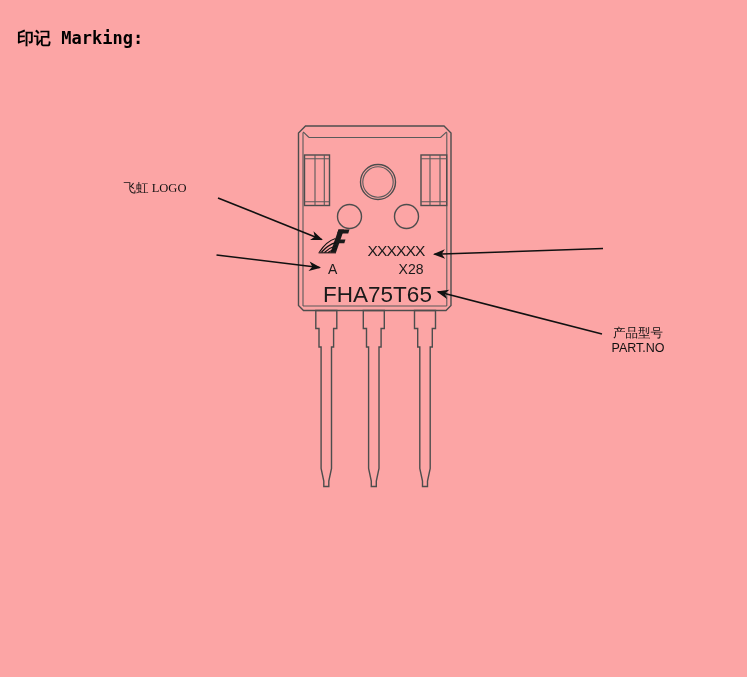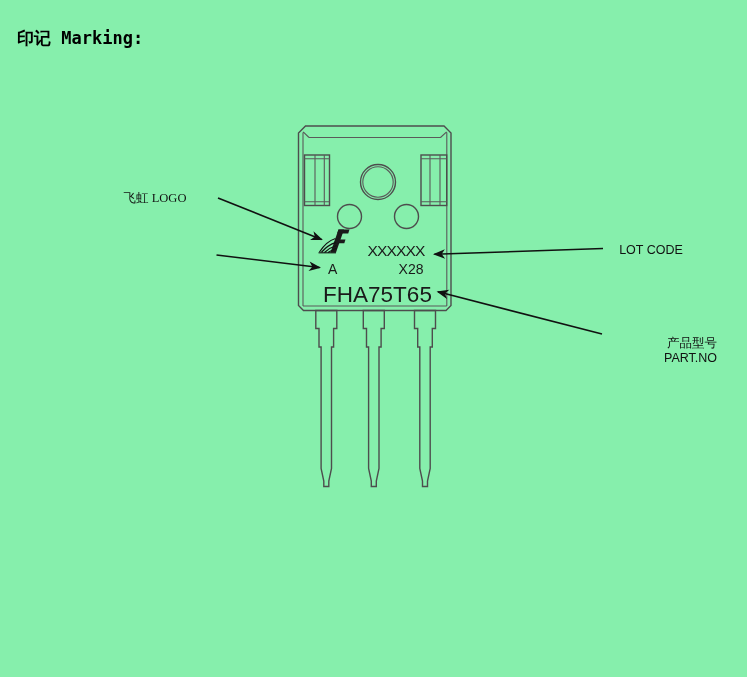--- a/index.html
+++ b/index.html
@@ -1,33 +1,32 @@
 <!DOCTYPE html>
 <html><head>
 <meta charset="utf-8">
 <style>
   html,body{margin:0;padding:0;background:#ffffff;}
   #page{
     position:relative;
     width:747px;height:677px;
-    background:#86efac;
+    background:#fca5a5;
     overflow:hidden;
     font-family:"Liberation Sans", sans-serif;
   }
   .doc-title{
     position:absolute;left:17px;top:27px;
     font-family:"DejaVu Sans Mono", monospace;
     font-weight:bold;font-size:17px;color:#000;
     white-space:nowrap;
   }
   .callout{
     position:absolute;text-align:center;
     font-size:12.5px;line-height:15px;color:#111;
     white-space:nowrap;
-    margin-top:10px;
   }
   .callout .zh{font-family:"Liberation Serif","DejaVu Serif",serif;}
   #drawing{position:absolute;left:0;top:0;}
   .outline{fill:none;stroke:#4d4d4d;stroke-width:1.4;}
   .thin{fill:none;stroke:#5a5a5a;stroke-width:1.1;}
   .ink{fill:#1a1a1a;}
   .arrow{fill:none;stroke:#111111;stroke-width:1.6;}
   .mark{fill:#1a1a1a;font-family:"Liberation Sans",sans-serif;}
 </style>
 </head>
@@ -94,21 +93,20 @@
   </svg>
 
   <div class="callout" style="left:75px;top:181px;width:160px;">
     <div class="zh">飞虹 LOGO</div>
   </div>
 
   <div class="callout" style="left:82px;top:245px;width:160px;">
   </div>
 
   <div class="callout" style="left:572px;top:233px;width:158px;line-height:15.5px;">
-    <div>LOT CODE</div>
   </div>
 
-  <div class="callout" style="left:559px;top:326px;width:158px;text-align:right;">
+  <div class="callout" style="left:559px;top:326px;width:158px;">
     <div class="zh">产品型号</div>
     <div>PART.NO</div>
   </div>
 
 </div>
 
 </body></html>

